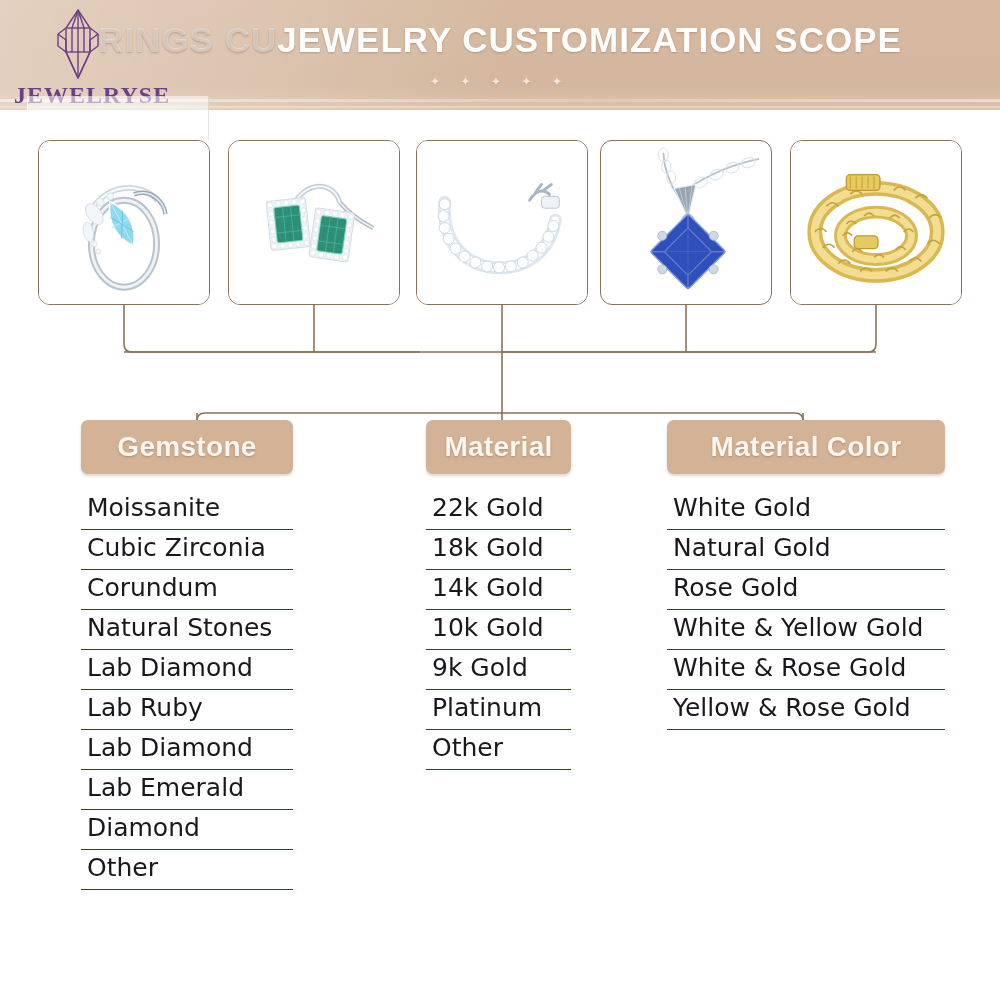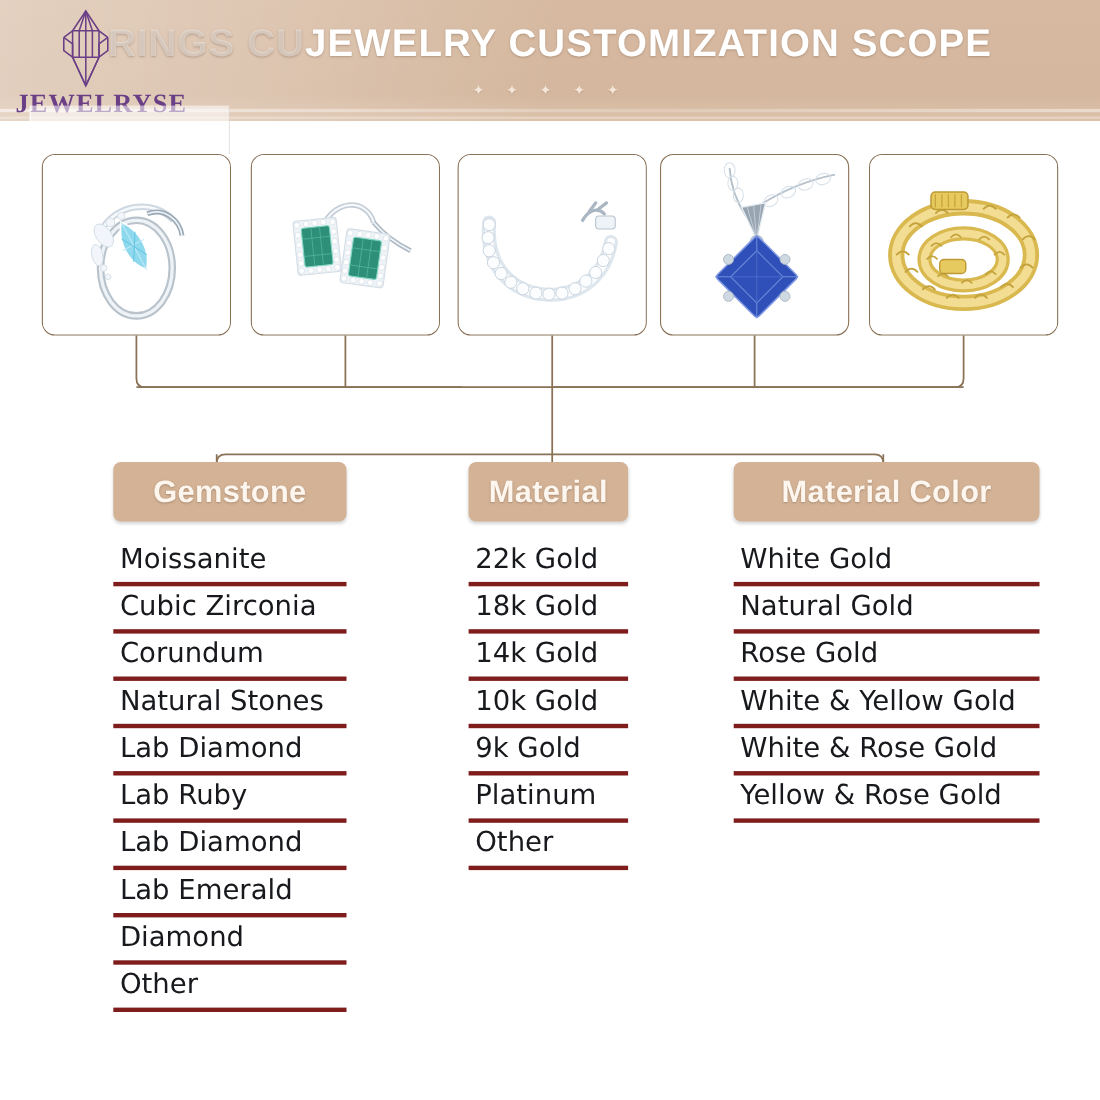--- a/index.html
+++ b/index.html
@@ -85,26 +85,26 @@
     box-shadow:0 2px 3px rgba(0,0,0,.16);
     display:flex; align-items:center; justify-content:center;
     color:#fdf6ef; font-weight:700; font-size:28px; letter-spacing:.3px;
     text-shadow:0 1px 2px rgba(120,90,70,.45);
     white-space:nowrap;
   }
   .col-list { margin-top:16px; list-style:none; }
   .col-list li {
     font-size:25px; color:#17191c; line-height:1.0;
     padding:5px 2px 9px 6px;
-    border-bottom:4px solid #7f1d1d;
+    border-bottom:1px solid #7f1d1d;
     white-space:nowrap;
     font-family:"DejaVu Sans", sans-serif;
   }
 
-  #col-gemstone { left:103px; width:212px; }
+  #col-gemstone { left:81px; width:212px; }
   #col-gemstone .col-head { width:212px; }
   #col-material { left:426px; width:145px; }
   #col-material .col-head { width:145px; }
   #col-color    { left:667px; width:278px; }
   #col-color .col-head { width:278px; }
 </style>
 </head>
 <body>
 
 <div id="page">

